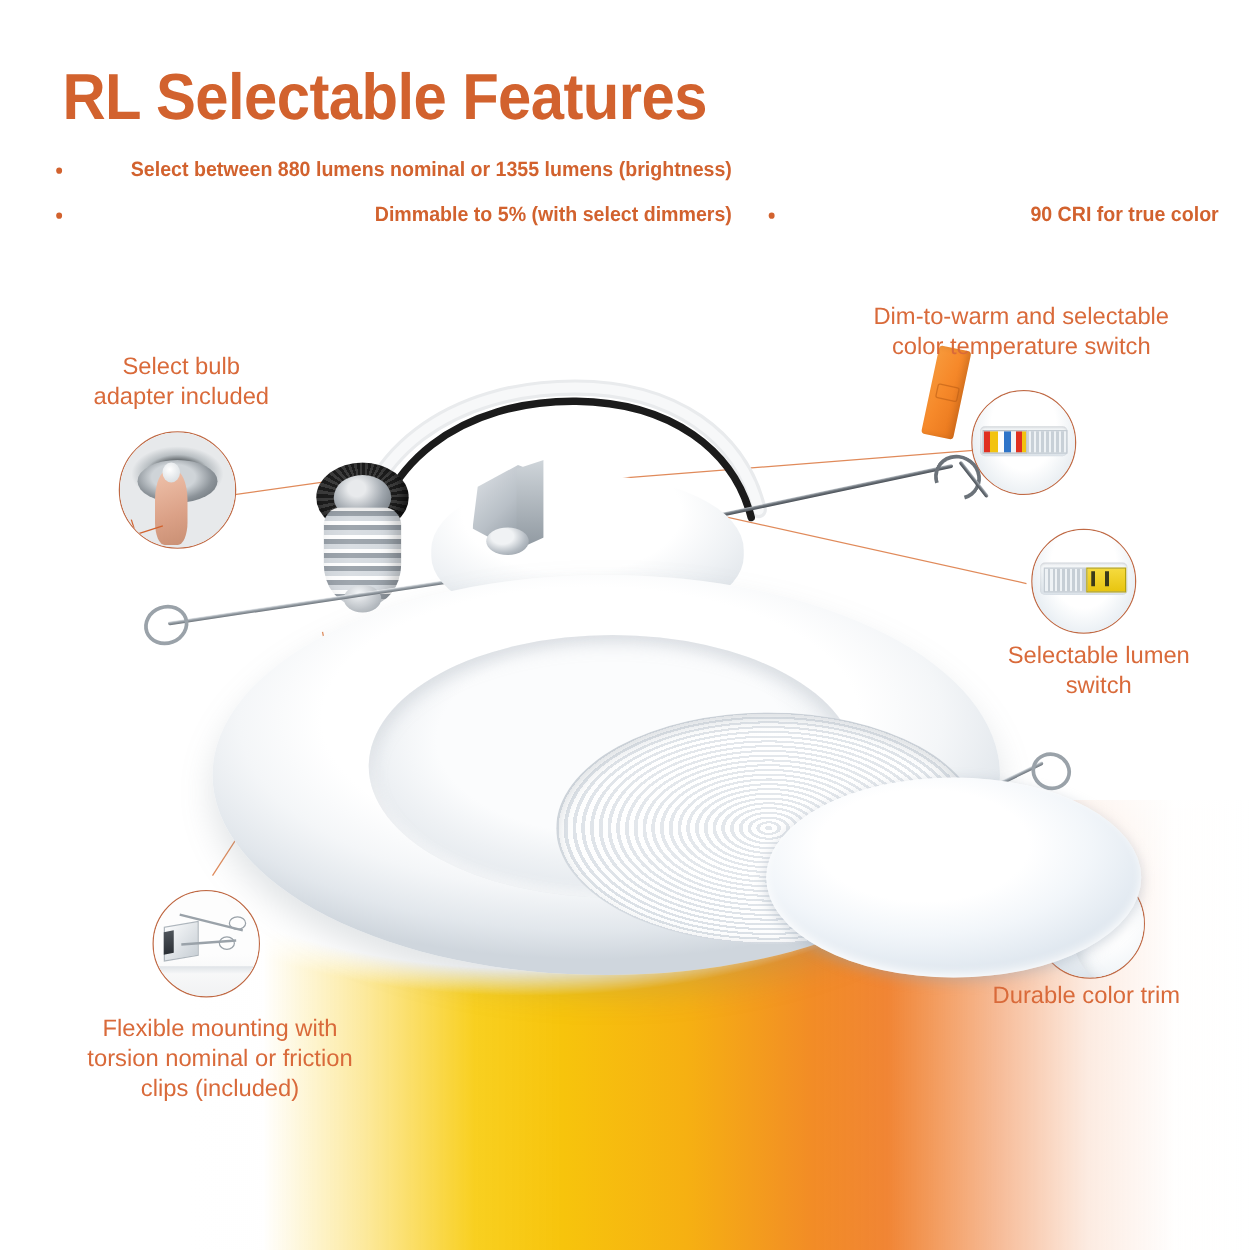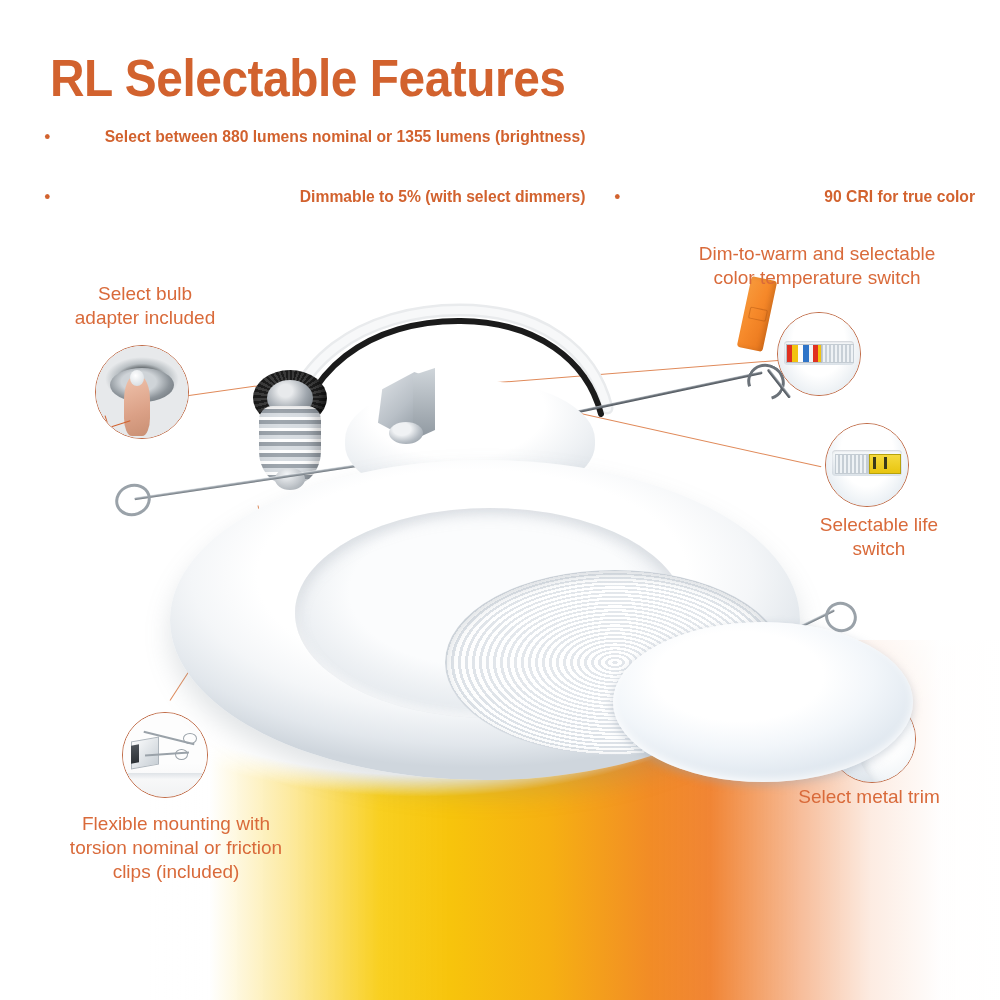--- a/index.html
+++ b/index.html
@@ -54,21 +54,21 @@
     position:relative;padding-left:14px;
     font-family:"Liberation Sans Narrow","Liberation Sans",sans-serif;
     font-weight:bold;font-size:16.5px;color:#D2622E;
     line-height:22px;white-space:nowrap;
     transform:scaleX(0.95);transform-origin:left center;
   }
   .bullet::before{
     content:"";position:absolute;left:1px;top:9px;
     width:5px;height:5px;border-radius:50%;background:#D2622E;
   }
-  .brow + .brow{margin-top:38px;}
+  .brow + .brow{margin-top:14px;}
 
   .callout{
     position:absolute;
     font-family:"Liberation Sans Narrow","Liberation Sans",sans-serif;
     font-weight:normal;font-size:19px;line-height:24px;
     color:#D96A3A;text-align:center;white-space:pre-line;
   }
 
   
   .inset{
@@ -331,22 +331,22 @@
       </div>
     </div>
   </div>
 
   <div class="callout" style="left:42px;top:282px;width:206px;">Select bulb
 adapter included</div>
 
   <div class="callout" style="left:668px;top:242px;width:298px;">Dim-to-warm and selectable
 color temperature switch</div>
 
-  <div class="callout" style="left:780px;top:513px;width:198px;">Selectable life
+  <div class="callout" style="left:780px;top:513px;width:198px;">Selectable lumen
 switch</div>
 
-  <div class="callout" style="left:756px;top:785px;width:226px;">Select metal trim</div>
+  <div class="callout" style="left:756px;top:785px;width:226px;">Durable color trim</div>
 
   <div class="callout" style="left:42px;top:812px;width:268px;">Flexible mounting with
 torsion nominal or friction
 clips (included)</div>
 
 </div>
 
 </body></html>

